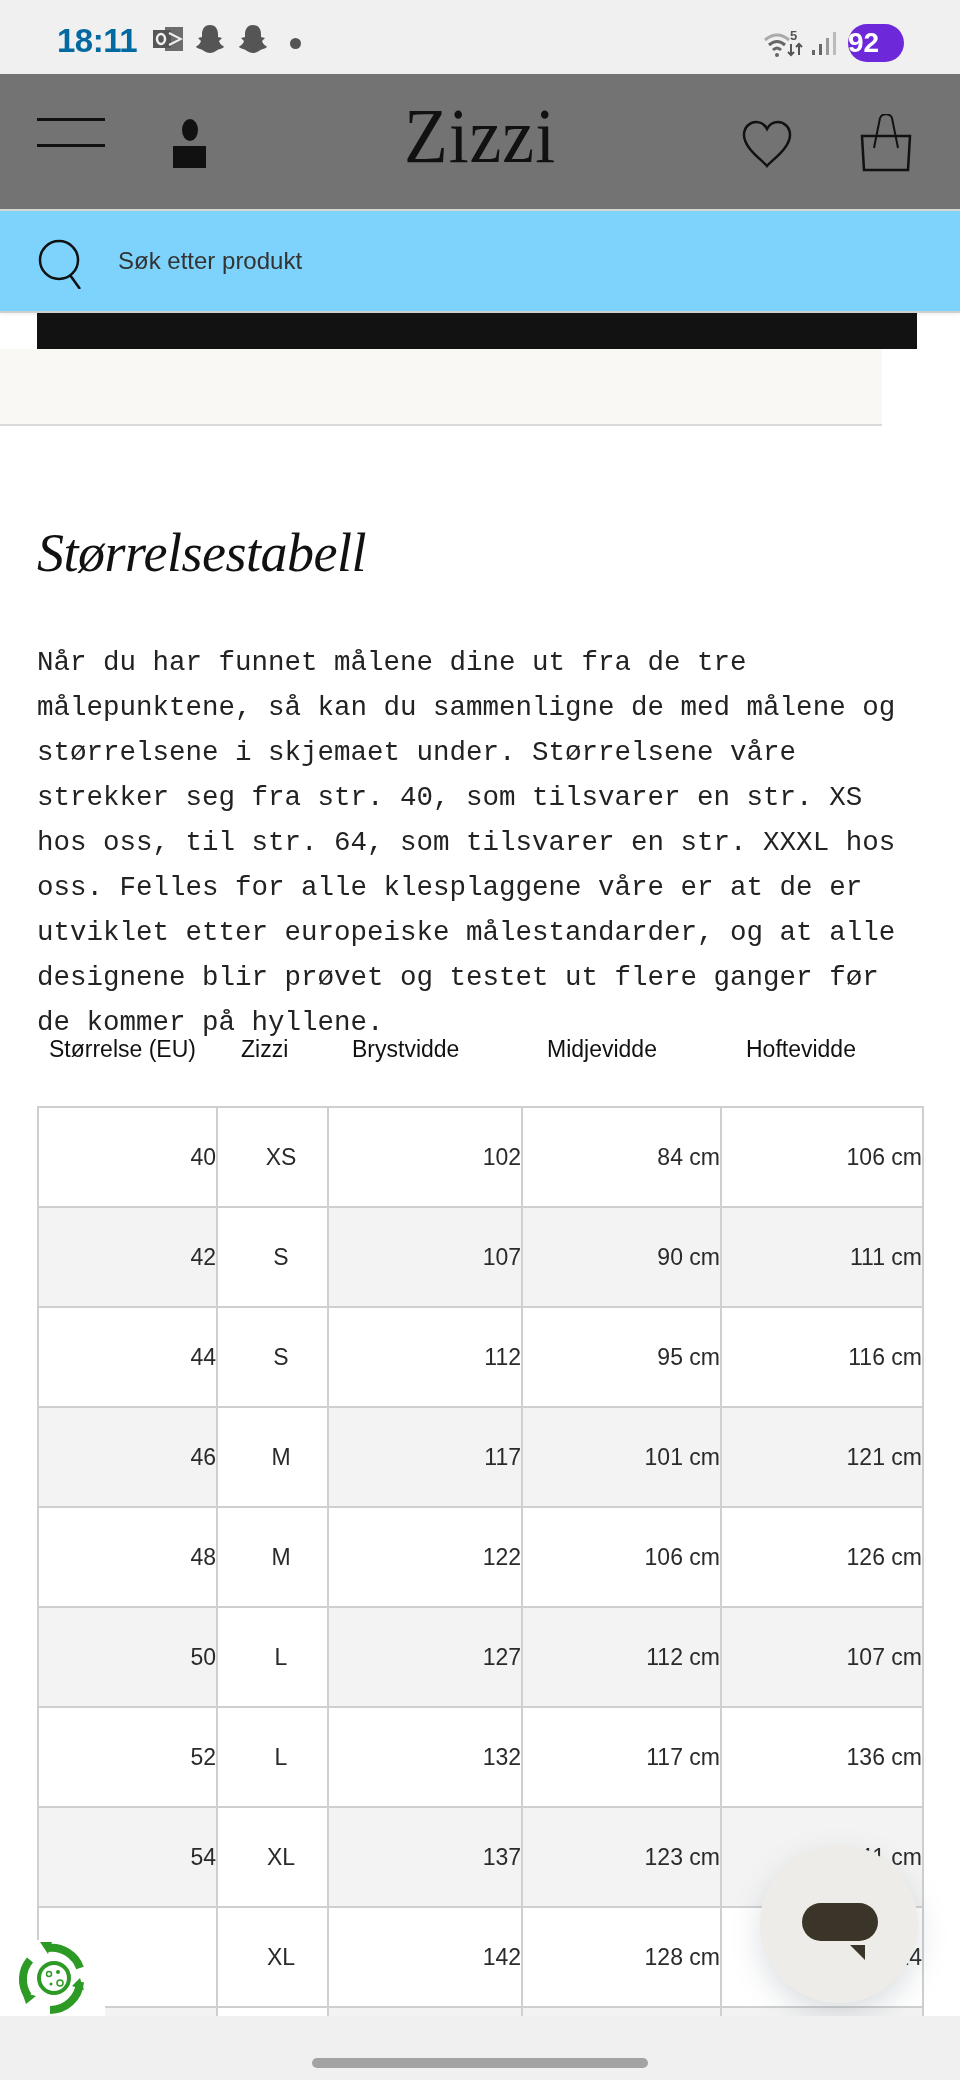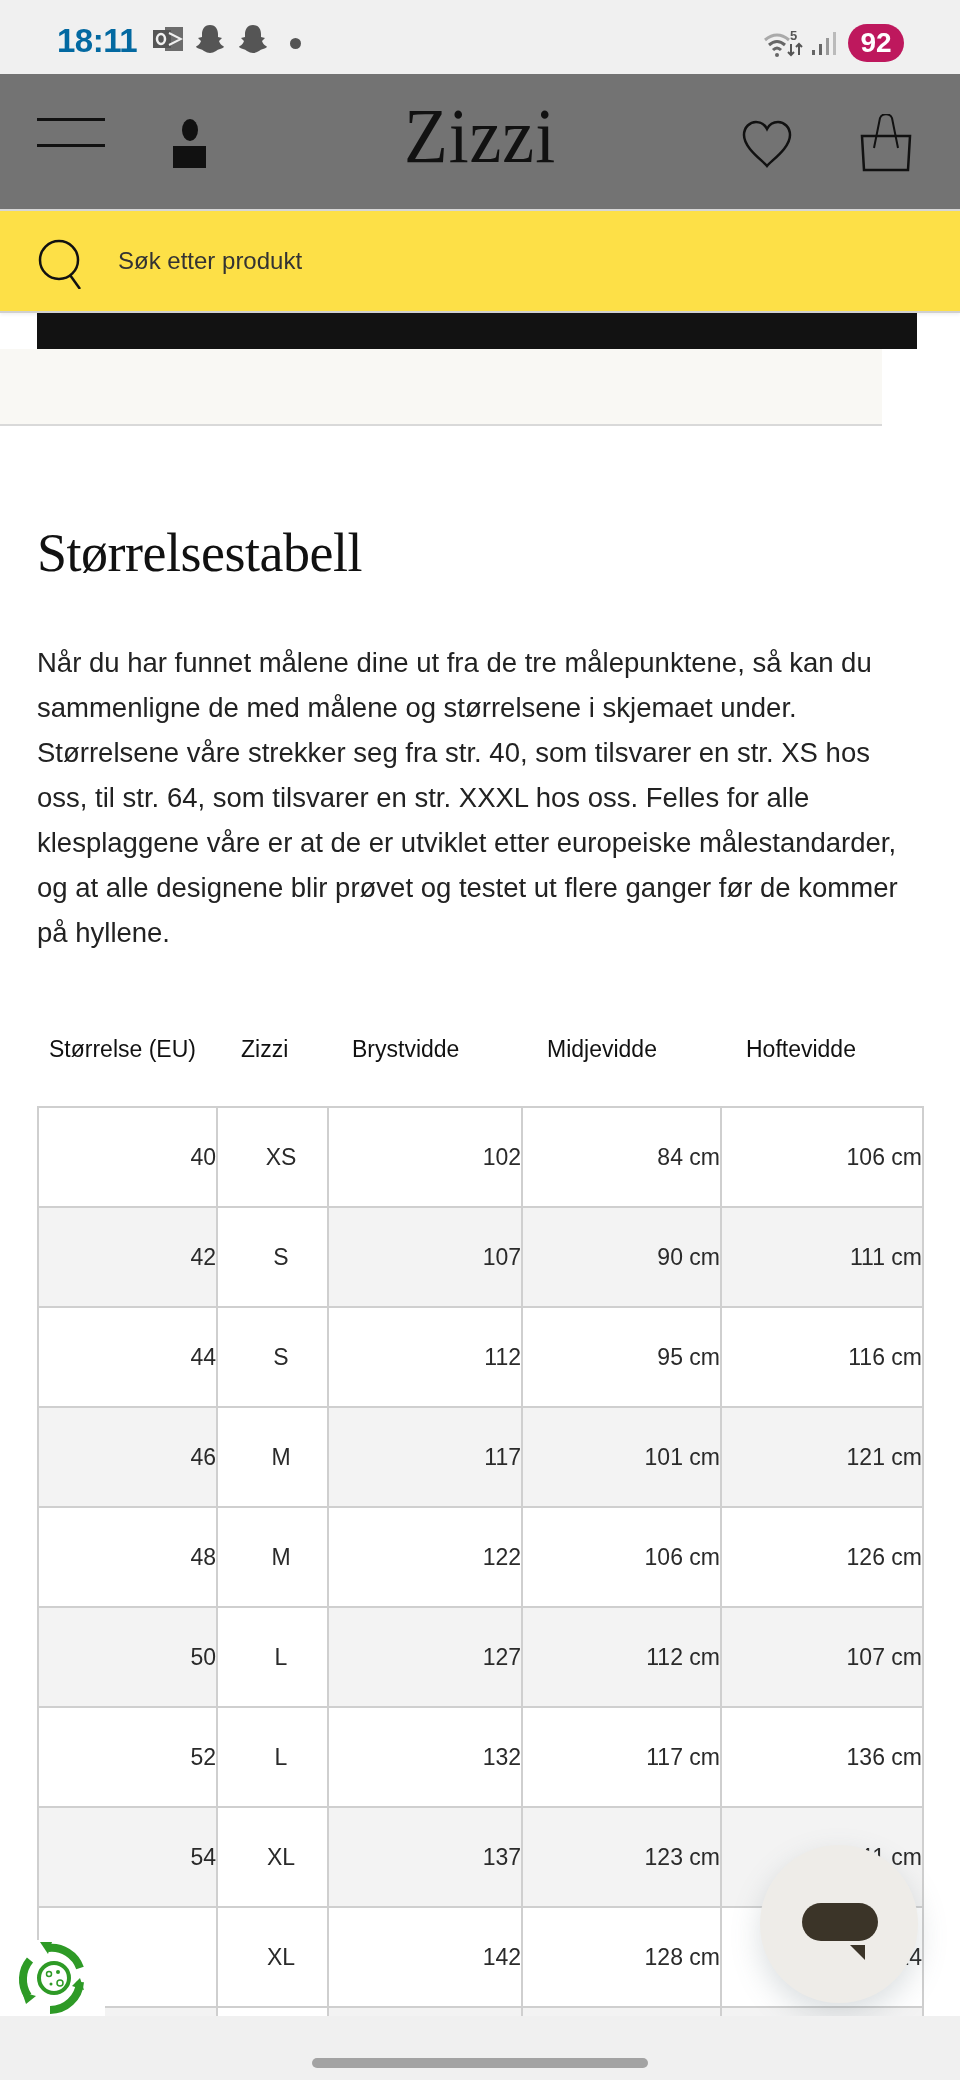--- a/index.html
+++ b/index.html
@@ -9,46 +9,46 @@
     
     .status-bar { position: absolute; left: 0; top: 0; width: 960px; height: 74px; background: #f0f0f0; }
     .status-time { position: absolute; left: 57px; top: 22px; font-size: 33px; font-weight: bold; color: #0369a1; letter-spacing: -0.5px; }
     .sb-icon { position: absolute; top: 27px; }
     .sb-outlook { left: 153px; width: 30px; height: 24px; }
     .sb-snap1 { left: 195px; width: 30px; height: 30px; top: 24px; }
     .sb-snap2 { left: 238px; width: 30px; height: 30px; top: 24px; }
     .sb-dot { left: 290px; top: 38px; width: 11px; height: 11px; border-radius: 50%; background: #555; }
     .sb-wifi { left: 763px; top: 28px; width: 44px; height: 30px; }
     .sb-signal { left: 810px; top: 30px; width: 26px; height: 26px; }
-    .battery { position: absolute; left: 848px; top: 24px; width: 56px; height: 38px; border-radius: 19px; background: #be185d; color: #fff; font-size: 28px; font-weight: bold; text-align: center; line-height: 38px; }
+    .battery { position: absolute; left: 848px; top: 24px; width: 56px; height: 38px; border-radius: 19px; background: #6d28d9; color: #fff; font-size: 28px; font-weight: bold; text-align: left; line-height: 38px; }
 
     
     .site-header { position: absolute; left: 0; top: 74px; width: 960px; height: 137px; background: #737373; border-bottom: 2px solid #d6d6d6; }
     .menu-btn { position: absolute; left: 37px; top: 44px; width: 68px; height: 32px; cursor: pointer; }
     .menu-btn span { position: absolute; left: 0; width: 68px; height: 3px; background: #111; }
     .menu-btn span:nth-child(1) { top: 0; }
     .menu-btn span:nth-child(2) { top: 26px; }
     .account-btn { position: absolute; left: 170px; top: 44px; width: 40px; height: 50px; cursor: pointer; }
     .logo { position: absolute; left: 380px; top: 22px; width: 200px; height: 80px; font-family: "Liberation Serif", "DejaVu Serif", serif; font-size: 78px; color: #111; text-align: center; line-height: 80px; letter-spacing: 1px; transform: scaleX(0.92); }
     .wishlist-btn { position: absolute; left: 740px; top: 44px; width: 54px; height: 54px; cursor: pointer; }
     .cart-btn { position: absolute; left: 858px; top: 40px; width: 56px; height: 58px; cursor: pointer; }
 
     
-    .search-bar { position: absolute; left: 0; top: 211px; width: 960px; height: 102px; background: #fde047; border-bottom: 2px solid #d0d0d0; box-shadow: 0 2px 3px rgba(0,0,0,0.06); }
+    .search-bar { position: absolute; left: 0; top: 211px; width: 960px; height: 102px; background: #7dd3fc; border-bottom: 2px solid #d0d0d0; box-shadow: 0 2px 3px rgba(0,0,0,0.06); }
     .search-icon { position: absolute; left: 37px; top: 28px; width: 50px; height: 50px; }
     .search-input { position: absolute; left: 118px; top: 28px; width: 780px; height: 44px; border: none; outline: none; font-size: 24px; color: #333; background: transparent; font-family: "Liberation Sans", sans-serif; }
     .search-input::placeholder { color: #333; }
 
     
     .black-bar { position: absolute; left: 37px; top: 313px; width: 880px; height: 36px; background: #121212; }
     .beige-band { position: absolute; left: 0; top: 349px; width: 882px; height: 77px; background: #f9f8f4; border-bottom: 2px solid #d9d9d9; }
 
     
-    .page-title { position: absolute; left: 37px; top: 522px; font-family: "Liberation Serif", "DejaVu Serif", serif; font-size: 54px; font-weight: normal; color: #111; letter-spacing: -0.5px; }
-    .intro-text { position: absolute; left: 37px; top: 640px; width: 890px; font-size: 27.5px; line-height: 45px; color: #222; }
+    .page-title { position: absolute; left: 37px; top: 522px; font-family: "Liberation Serif", "DejaVu Serif", serif; font-size: 54px; font-weight: normal; color: #111; letter-spacing: -0.5px; font-style: italic; }
+    .intro-text { position: absolute; left: 37px; top: 640px; width: 890px; font-size: 27.5px; line-height: 45px; color: #222; font-family: Liberation Mono, monospace; }
 
     
     .table-head { position: absolute; left: 37px; top: 1036px; width: 884px; height: 40px; }
     .th { position: absolute; top: 0; font-size: 23px; color: #111; white-space: nowrap; }
 
     
     .size-table { position: absolute; left: 37px; top: 1106px; width: 885px; border-collapse: collapse; table-layout: fixed; }
     .size-table td { height: 100px; border: 2px solid #cfcfcf; font-size: 23px; color: #2a2a2a; vertical-align: middle; padding-left: 25px; white-space: nowrap; overflow: hidden; text-align: right; }
     .size-table tr.shaded td { background: #f3f3f3; }
     .size-table tr td.size-col { background: #ffffff !important; text-align: center; padding-left: 17px; }

